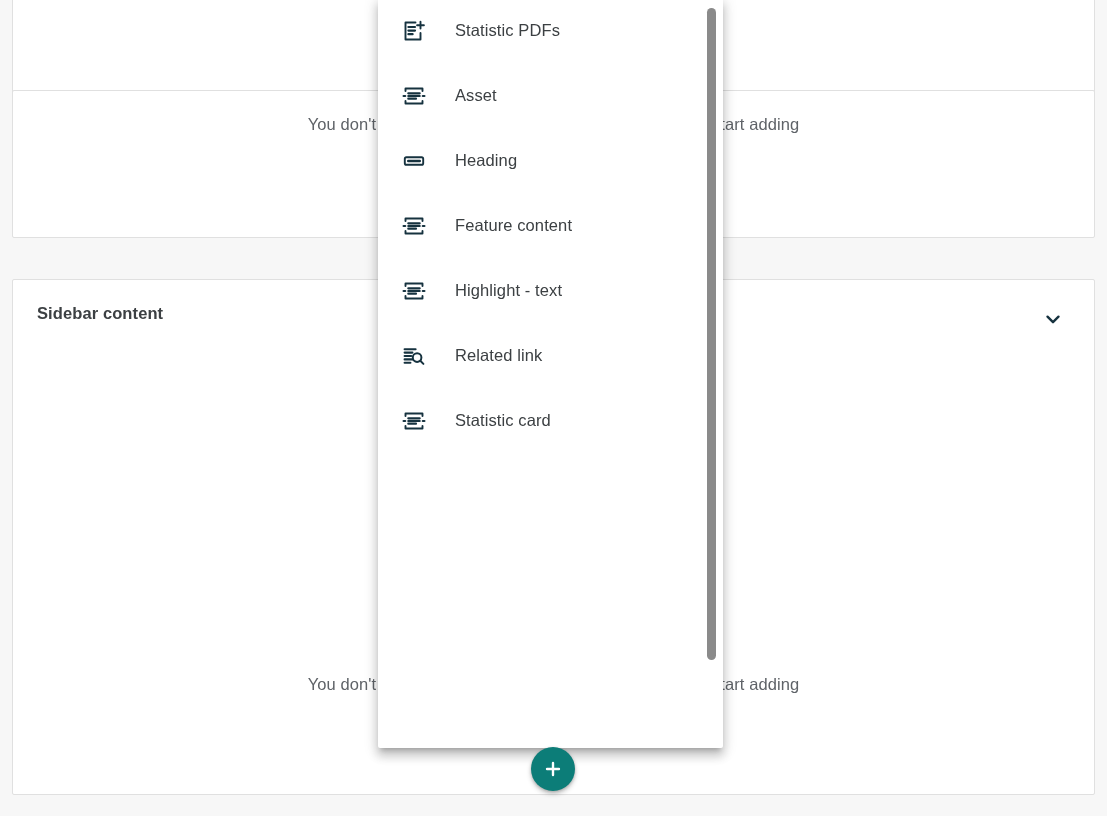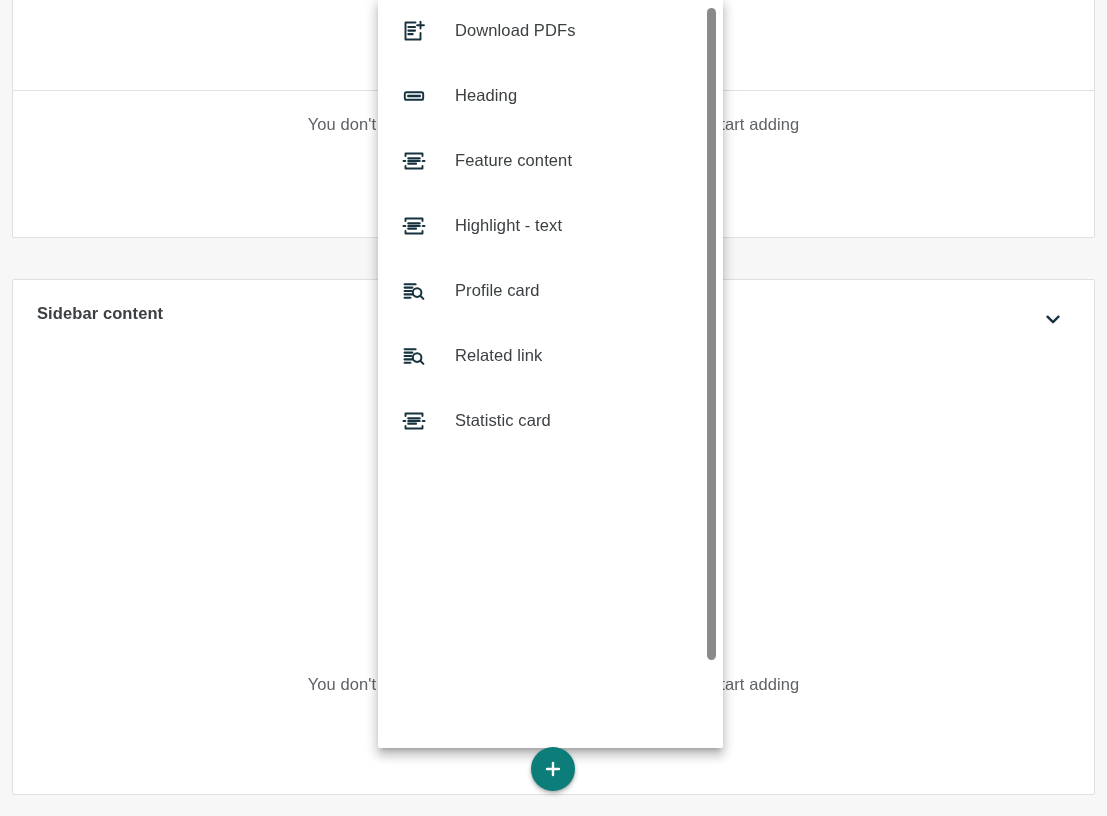--- a/index.html
+++ b/index.html
@@ -225,95 +225,95 @@
       <span class="menu-icon">
         <svg width="24" height="24" viewBox="0 0 24 24" fill="none" stroke="#16323f" stroke-width="1.9" stroke-linecap="round" stroke-linejoin="round">
           <path d="M3.5 3.5 H13.5 M3.5 3.5 V20.5 H18.5 V14"></path>
           <line x1="6.4" y1="8" x2="13" y2="8" stroke-width="2.2"></line>
           <line x1="6.4" y1="11.6" x2="13" y2="11.6" stroke-width="2.2"></line>
           <line x1="6.4" y1="15.2" x2="10.6" y2="15.2" stroke-width="2.2"></line>
           <line x1="18.5" y1="2.8" x2="18.5" y2="9.6"></line>
           <line x1="15.1" y1="6.2" x2="21.9" y2="6.2"></line>
         </svg>
       </span>
-      <span class="menu-label">Download PDFs</span>
-    </li>
-
-
-    <li class="menu-item">
-      <span class="menu-icon">
-        <svg width="24" height="24" viewBox="0 0 24 24" fill="none" stroke="#16323f" stroke-width="1.9">
-          <rect x="2.8" y="8.2" width="18.4" height="7.6" rx="1.6"></rect>
-          <line x1="6.2" y1="12" x2="17.8" y2="12" stroke-width="2.4" stroke-linecap="round"></line>
-        </svg>
-      </span>
-      <span class="menu-label">Heading</span>
+      <span class="menu-label">Statistic PDFs</span>
     </li>
 
     <li class="menu-item">
       <span class="menu-icon">
         <svg width="24" height="24" viewBox="0 0 24 24" fill="none" stroke="#16323f" stroke-width="1.9" stroke-linecap="round">
           <path d="M3.5 4.5 H20.5 M3.5 4.5 V7 M20.5 4.5 V7"></path>
           <path d="M3.5 19.5 H20.5 M3.5 19.5 V17 M20.5 19.5 V17"></path>
           <line x1="6.3" y1="9.3" x2="17.7" y2="9.3" stroke-width="2.2"></line>
           <line x1="6.3" y1="12" x2="17.7" y2="12" stroke-width="2.2"></line>
           <line x1="6.3" y1="14.7" x2="14" y2="14.7" stroke-width="2.2"></line>
           <line x1="1.6" y1="12" x2="3.2" y2="12" stroke-width="2.2"></line>
           <line x1="20.8" y1="12" x2="22.4" y2="12" stroke-width="2.2"></line>
         </svg>
       </span>
-      <span class="menu-label">Feature content</span>
-    </li>
-
+      <span class="menu-label">Asset</span>
+    </li>
+
+    <li class="menu-item">
+      <span class="menu-icon">
+        <svg width="24" height="24" viewBox="0 0 24 24" fill="none" stroke="#16323f" stroke-width="1.9">
+          <rect x="2.8" y="8.2" width="18.4" height="7.6" rx="1.6"></rect>
+          <line x1="6.2" y1="12" x2="17.8" y2="12" stroke-width="2.4" stroke-linecap="round"></line>
+        </svg>
+      </span>
+      <span class="menu-label">Heading</span>
+    </li>
 
     <li class="menu-item">
       <span class="menu-icon">
         <svg width="24" height="24" viewBox="0 0 24 24" fill="none" stroke="#16323f" stroke-width="1.9" stroke-linecap="round">
           <path d="M3.5 4.5 H20.5 M3.5 4.5 V7 M20.5 4.5 V7"></path>
           <path d="M3.5 19.5 H20.5 M3.5 19.5 V17 M20.5 19.5 V17"></path>
           <line x1="6.3" y1="9.3" x2="17.7" y2="9.3" stroke-width="2.2"></line>
           <line x1="6.3" y1="12" x2="17.7" y2="12" stroke-width="2.2"></line>
           <line x1="6.3" y1="14.7" x2="14" y2="14.7" stroke-width="2.2"></line>
           <line x1="1.6" y1="12" x2="3.2" y2="12" stroke-width="2.2"></line>
           <line x1="20.8" y1="12" x2="22.4" y2="12" stroke-width="2.2"></line>
         </svg>
       </span>
+      <span class="menu-label">Feature content</span>
+    </li>
+
+
+    <li class="menu-item">
+      <span class="menu-icon">
+        <svg width="24" height="24" viewBox="0 0 24 24" fill="none" stroke="#16323f" stroke-width="1.9" stroke-linecap="round">
+          <path d="M3.5 4.5 H20.5 M3.5 4.5 V7 M20.5 4.5 V7"></path>
+          <path d="M3.5 19.5 H20.5 M3.5 19.5 V17 M20.5 19.5 V17"></path>
+          <line x1="6.3" y1="9.3" x2="17.7" y2="9.3" stroke-width="2.2"></line>
+          <line x1="6.3" y1="12" x2="17.7" y2="12" stroke-width="2.2"></line>
+          <line x1="6.3" y1="14.7" x2="14" y2="14.7" stroke-width="2.2"></line>
+          <line x1="1.6" y1="12" x2="3.2" y2="12" stroke-width="2.2"></line>
+          <line x1="20.8" y1="12" x2="22.4" y2="12" stroke-width="2.2"></line>
+        </svg>
+      </span>
       <span class="menu-label">Highlight - text</span>
     </li>
+
 
 
 
 
     <li class="menu-item">
       <span class="menu-icon">
         <svg width="24" height="24" viewBox="0 0 24 24" fill="none" stroke="#16323f" stroke-width="2.1" stroke-linecap="round">
           <line x1="2.6" y1="5.2" x2="13.6" y2="5.2"></line>
           <line x1="2.6" y1="8.6" x2="10.4" y2="8.6"></line>
           <line x1="2.6" y1="12" x2="9.2" y2="12"></line>
           <line x1="2.6" y1="15.4" x2="10.4" y2="15.4"></line>
           <line x1="2.6" y1="18.8" x2="8.4" y2="18.8"></line>
           <circle cx="15.1" cy="13.6" r="4.3" stroke-width="2.0"></circle>
           <line x1="18.3" y1="16.8" x2="21.4" y2="19.9" stroke-width="2.0"></line>
         </svg>
       </span>
-      <span class="menu-label">Profile card</span>
-    </li>
-
-    <li class="menu-item">
-      <span class="menu-icon">
-        <svg width="24" height="24" viewBox="0 0 24 24" fill="none" stroke="#16323f" stroke-width="2.1" stroke-linecap="round">
-          <line x1="2.6" y1="5.2" x2="13.6" y2="5.2"></line>
-          <line x1="2.6" y1="8.6" x2="10.4" y2="8.6"></line>
-          <line x1="2.6" y1="12" x2="9.2" y2="12"></line>
-          <line x1="2.6" y1="15.4" x2="10.4" y2="15.4"></line>
-          <line x1="2.6" y1="18.8" x2="8.4" y2="18.8"></line>
-          <circle cx="15.1" cy="13.6" r="4.3" stroke-width="2.0"></circle>
-          <line x1="18.3" y1="16.8" x2="21.4" y2="19.9" stroke-width="2.0"></line>
-        </svg>
-      </span>
       <span class="menu-label">Related link</span>
     </li>
 
     <li class="menu-item">
       <span class="menu-icon">
         <svg width="24" height="24" viewBox="0 0 24 24" fill="none" stroke="#16323f" stroke-width="1.9" stroke-linecap="round">
           <path d="M3.5 4.5 H20.5 M3.5 4.5 V7 M20.5 4.5 V7"></path>
           <path d="M3.5 19.5 H20.5 M3.5 19.5 V17 M20.5 19.5 V17"></path>
           <line x1="6.3" y1="9.3" x2="17.7" y2="9.3" stroke-width="2.2"></line>
           <line x1="6.3" y1="12" x2="17.7" y2="12" stroke-width="2.2"></line>

